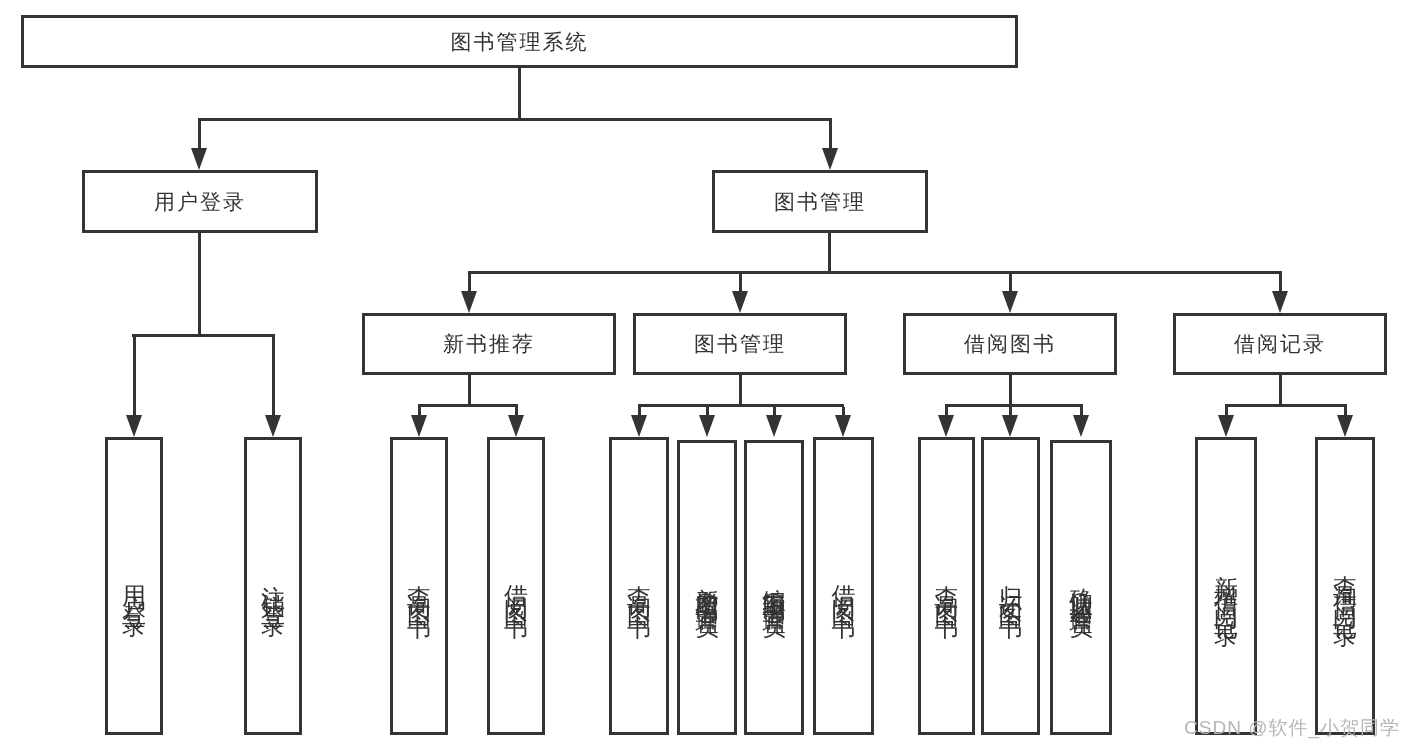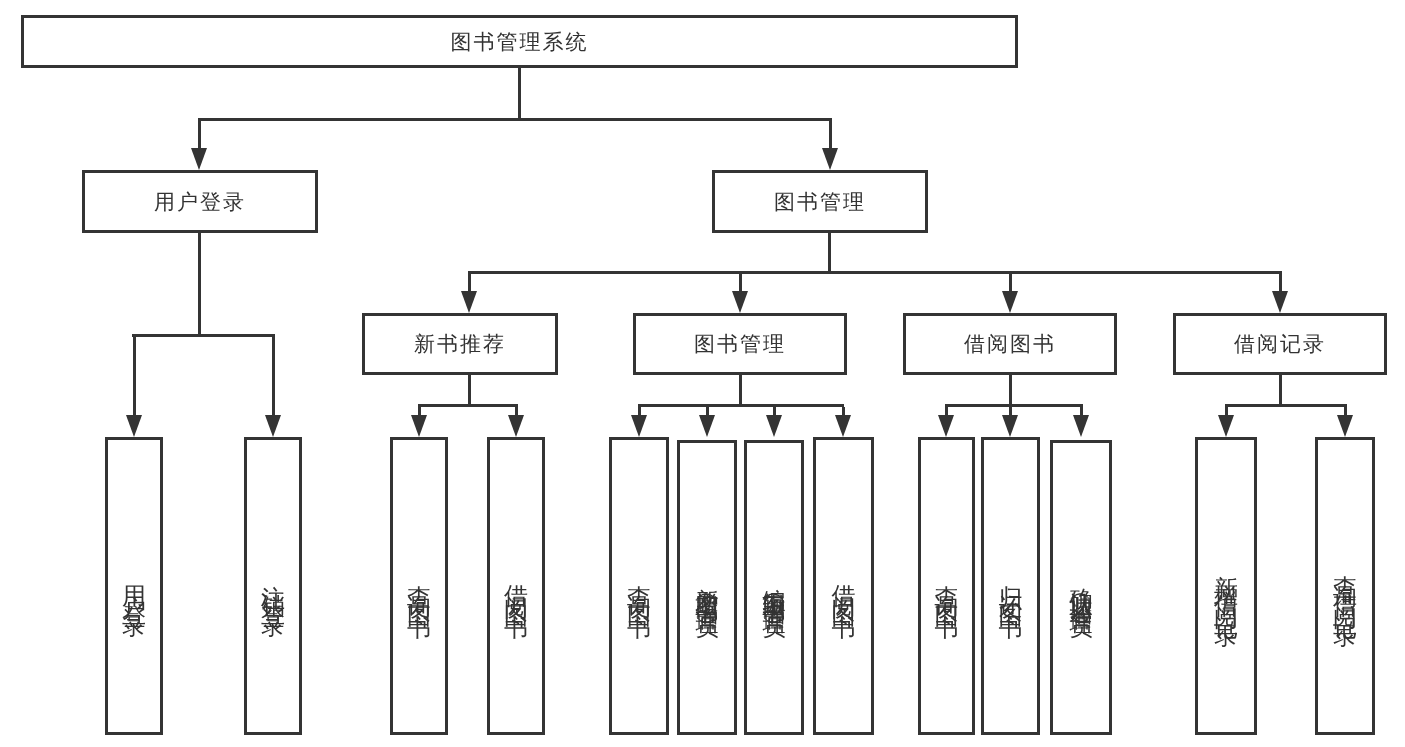--- a/index.html
+++ b/index.html
@@ -96,21 +96,21 @@
     <span class="h-label">图书管理系统</span>
   </div>
 
   <div class="box" style="left:82px;top:170px;width:236px;height:63px">
     <span class="h-label">用户登录</span>
   </div>
   <div class="box" style="left:712px;top:170px;width:216px;height:63px">
     <span class="h-label">图书管理</span>
   </div>
 
-  <div class="box" style="left:362px;top:313px;width:196px;height:62px">
+  <div class="box" style="left:362px;top:313px;width:254px;height:62px">
     <span class="h-label">新书推荐</span>
   </div>
   <div class="box" style="left:633px;top:313px;width:214px;height:62px">
     <span class="h-label">图书管理</span>
   </div>
   <div class="box" style="left:903px;top:313px;width:214px;height:62px">
     <span class="h-label">借阅图书</span>
   </div>
   <div class="box" style="left:1173px;top:313px;width:214px;height:62px">
     <span class="h-label">借阅记录</span>
@@ -250,14 +250,15 @@
   <div class="hline" style="left:1225px;top:404px;width:122px"></div>
   <div class="arrow" style="left:1218px;top:407px;height:30px">
       <div class="stem"></div>
       <div class="head"></div>
     </div>
   <div class="arrow" style="left:1337px;top:407px;height:30px">
       <div class="stem"></div>
       <div class="head"></div>
     </div>
 
+  <div class="watermark">CSDN @软件_小贺同学</div>
 
 </div>
 
 </body></html>

